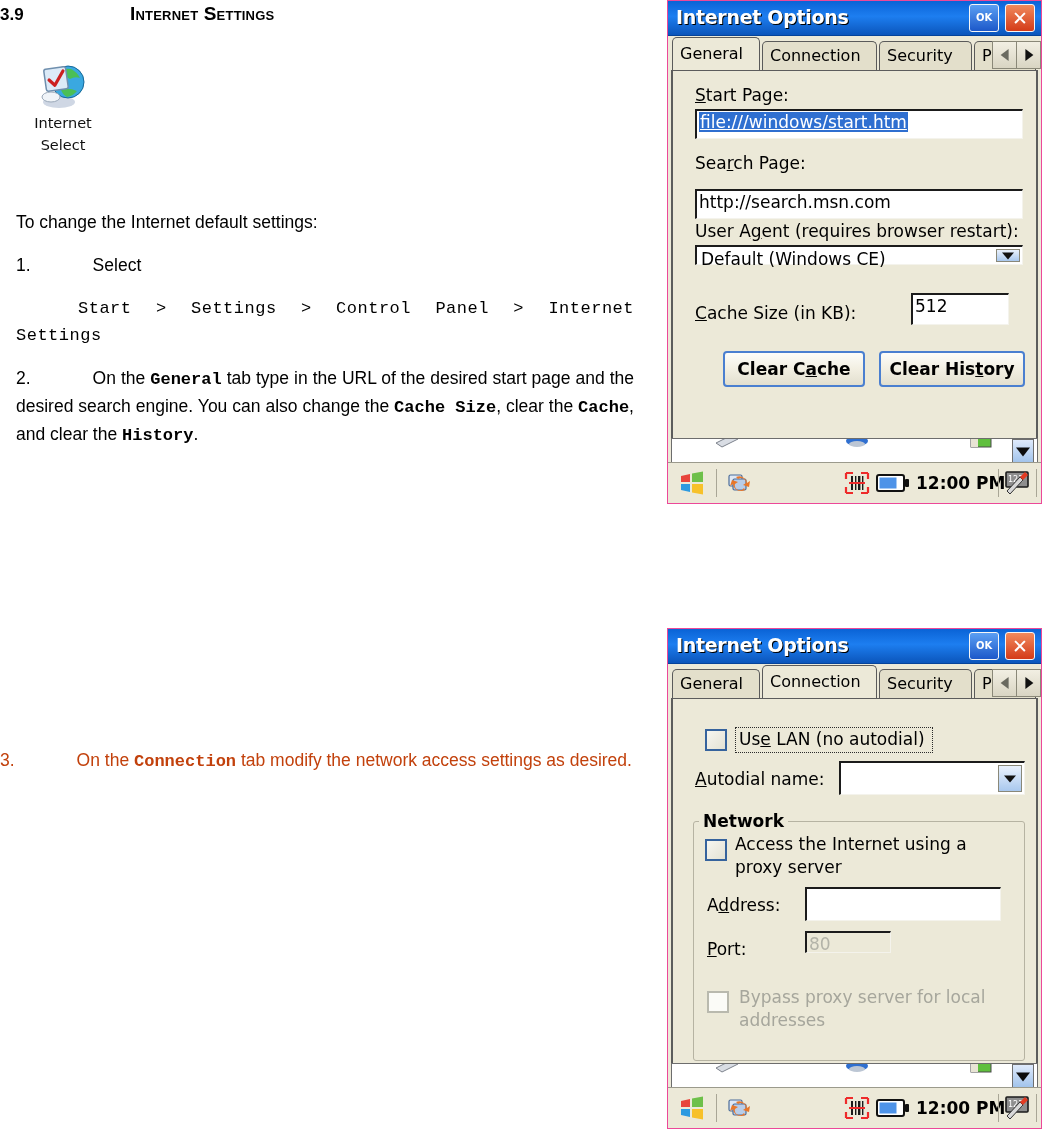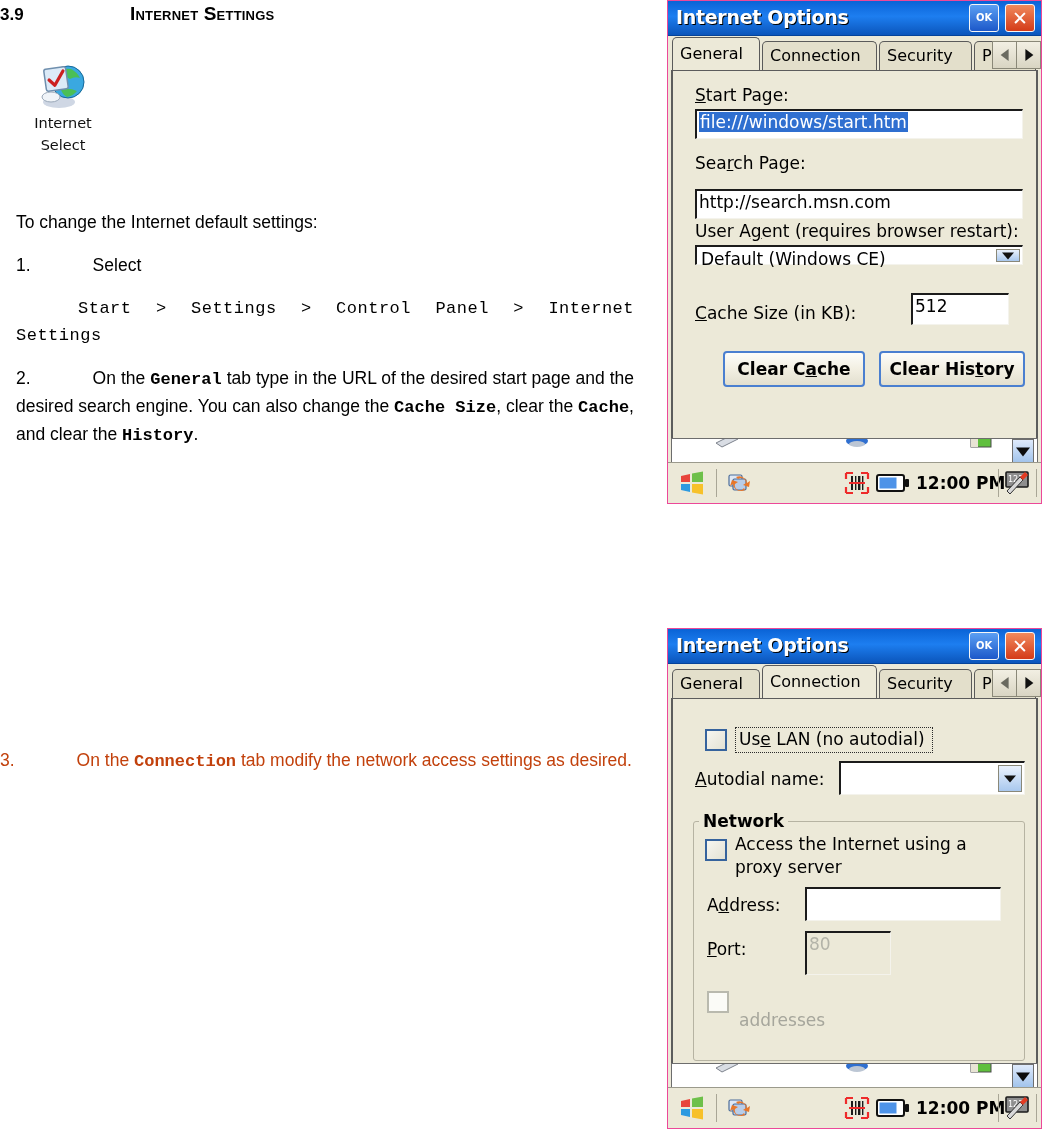--- a/index.html
+++ b/index.html
@@ -124,21 +124,21 @@
   .lbl.dim { color: #a6a69c; }
 
   .field {
     position: absolute; background: #fff; box-sizing: border-box;
     border-top: 2px solid #1b1b1b; border-left: 2px solid #1b1b1b;
     border-right: 1px solid #f4f3ec; border-bottom: 1px solid #f4f3ec;
     font-size: 17px; color: #000; padding: 1px 2px;
     font-family: "DejaVu Sans", sans-serif; white-space: nowrap; overflow: hidden;
   }
   .field.disabled { background: #ece9d8; color: #b3b3a8; }
-  .sel { background: #2f6fd0; color: #fff; padding: 0 1px; }
+  .sel { background: #2f6fd0; color: #fff; padding: 0 1px; text-decoration: underline; }
 
   .combo {
     position: absolute; background: #fff; box-sizing: border-box;
     border-top: 2px solid #1b1b1b; border-left: 2px solid #1b1b1b;
     border-right: 1px solid #f4f3ec; border-bottom: 1px solid #f4f3ec;
     font-size: 17px; color: #000;
     font-family: "DejaVu Sans", sans-serif;
   }
   .combo .cv { position: absolute; left: 4px; top: 2px; white-space: nowrap; }
   .combo .arrow {
@@ -394,23 +394,24 @@
       <div class="group-title" style="left:26px;top:112px;">Network</div>
 
       <div class="cbox" style="left:32px;top:140px;"></div>
       <div class="lbl" style="left:62px;top:135px;">Access the Internet using a</div>
       <div class="lbl" style="left:62px;top:158px;">proxy server</div>
 
       <div class="lbl" style="left:34px;top:196px;">A<u>d</u>dress:</div>
       <div class="field" style="left:132px;top:188px;width:196px;height:34px;"><span></span></div>
 
       <div class="lbl" style="left:34px;top:240px;"><u>P</u>ort:</div>
-      <div class="field disabled" style="left:132px;top:232px;width:86px;height:44px;"><span>80</span></div>
+      <div class="field disabled" style="left:132px;top:232px;width:86px;height:22px;"><span>80</span></div>
 
       <div class="cbox dim" style="left:34px;top:292px;"></div>
+      <div class="lbl dim" style="left:66px;top:288px;">Bypass proxy server for local</div>
       <div class="lbl dim" style="left:66px;top:311px;">addresses</div>
     </div>
 
     <div class="desk-peek" style="top:434px;">
       <svg class="peek-ico" style="left:42px;" viewBox="0 0 26 22">
         <polygon points="2,16 18,8 24,12 8,20" fill="#d9dde4" stroke="#7d828c" stroke-width="1"></polygon>
       </svg>
       <svg class="peek-ico" style="left:172px;" viewBox="0 0 26 22">
         <ellipse cx="13" cy="14" rx="11" ry="5" fill="#2f6fd0"></ellipse>
         <ellipse cx="13" cy="17" rx="8" ry="3" fill="#bcc6d4"></ellipse>

